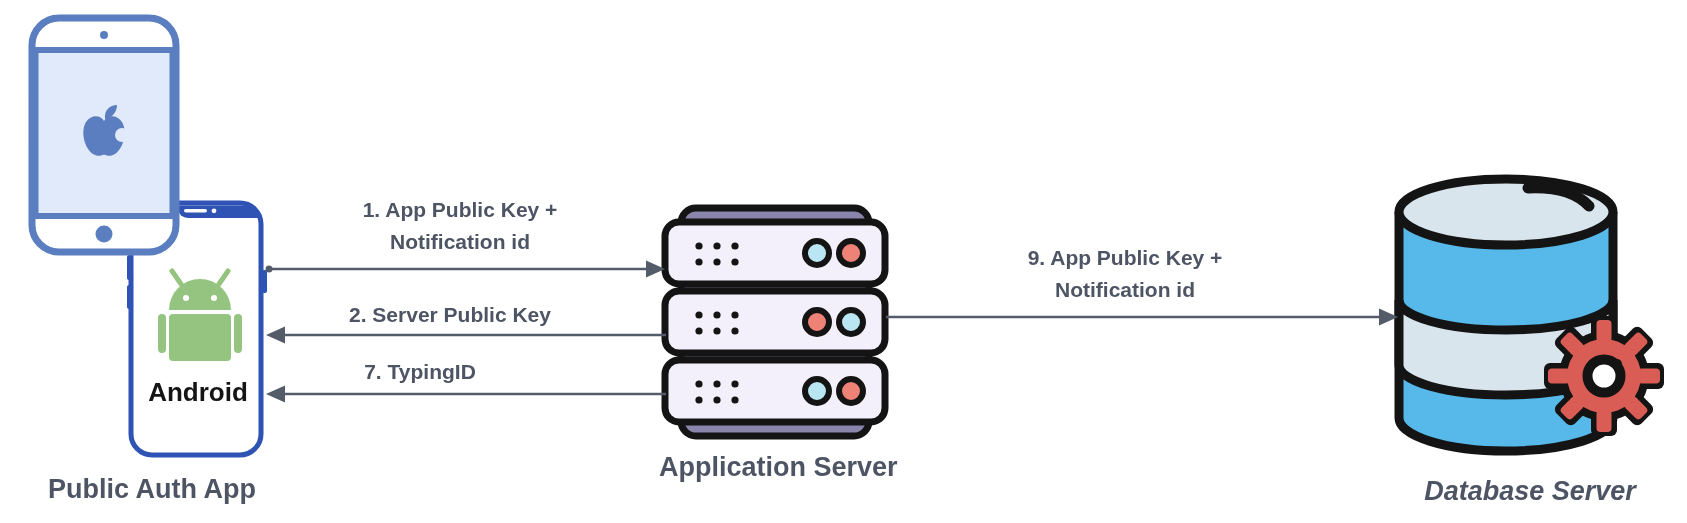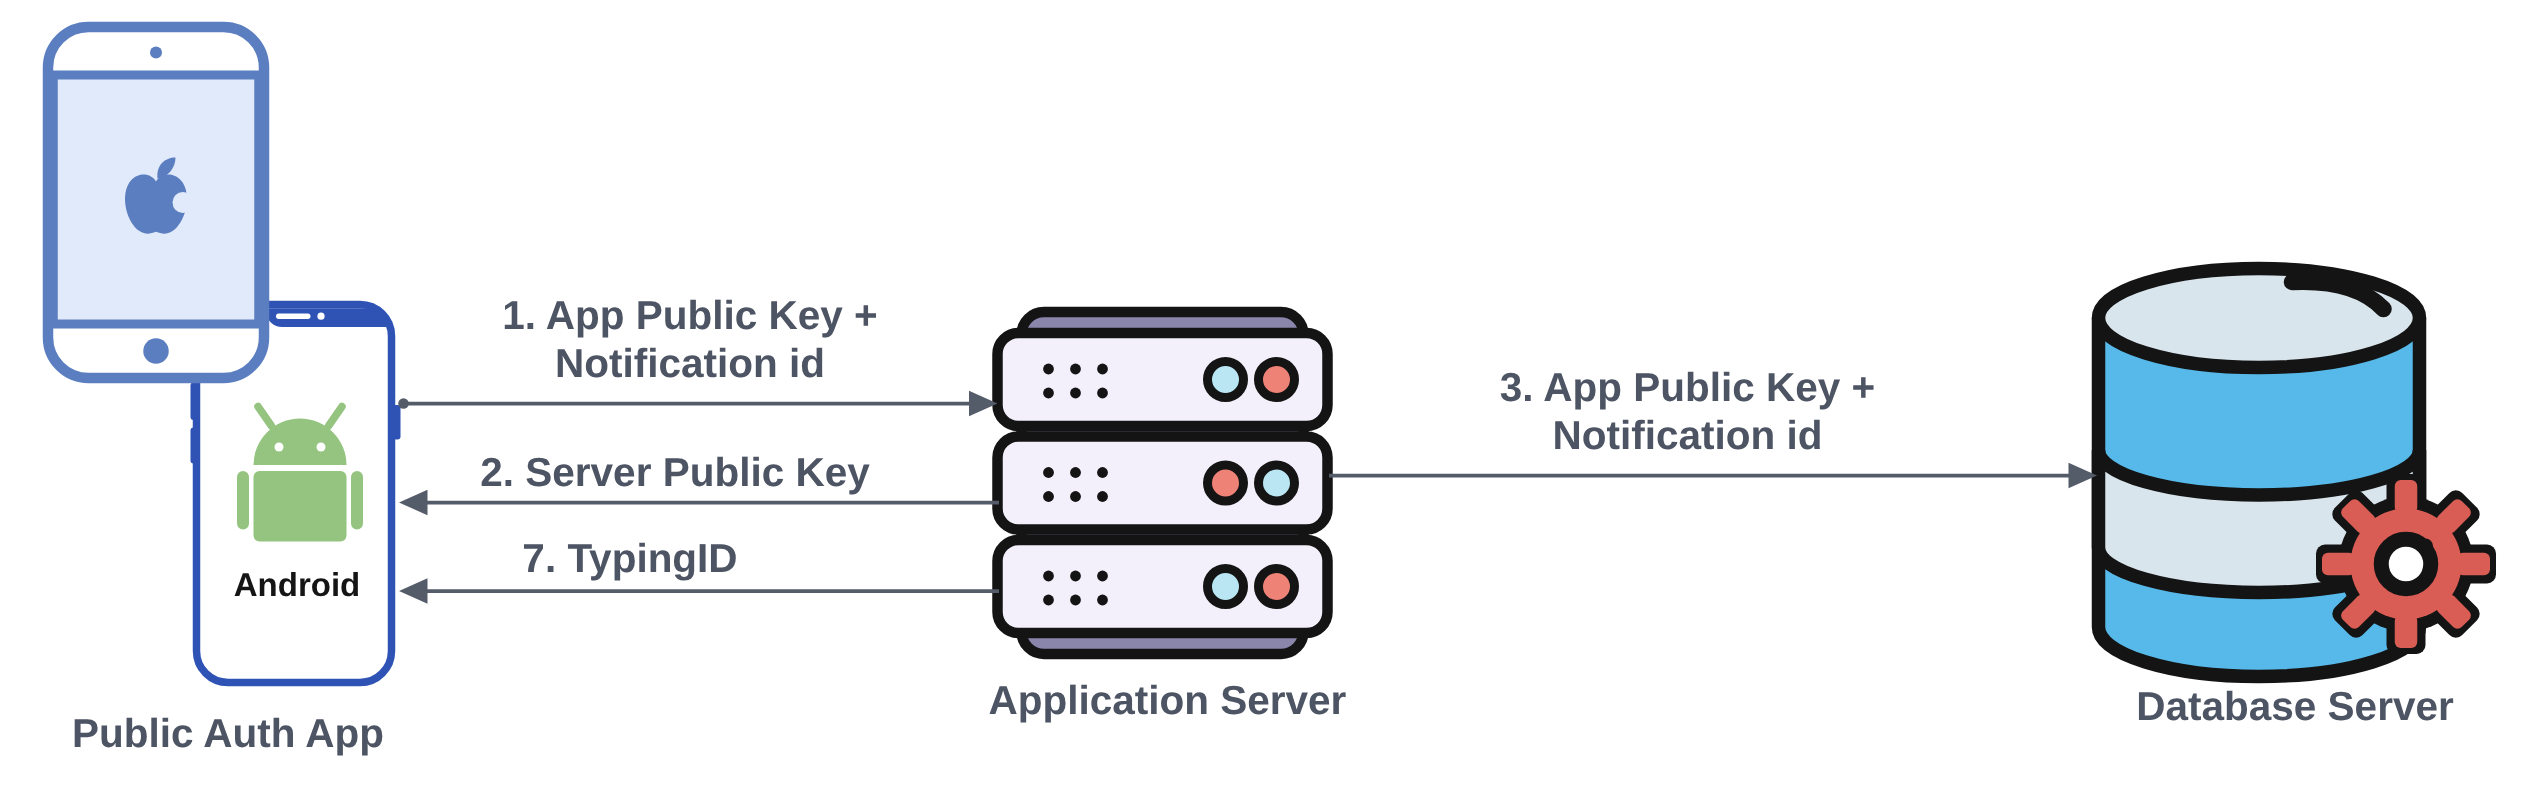--- a/index.html
+++ b/index.html
@@ -15,30 +15,30 @@
     position:absolute;
     font-weight:bold;
     font-size:27px;
     color:#4d5463;
     text-align:center;
     white-space:nowrap;
   }
   .arrow-label{
     position:absolute;
     font-weight:bold;
-    font-size:27px;
+    font-size:21px;
     line-height:32px;
     color:#4d5463;
     text-align:center;
     white-space:nowrap;
   }
   .os-label{
     position:absolute;
     font-weight:bold;
-    font-size:22px;
+    font-size:26px;
     color:#151515;
     text-align:center;
     white-space:nowrap;
   }
   svg{display:block;}
 </style>
 </head>
 <body>
 
 <div class="canvas">
@@ -162,21 +162,21 @@
         <rect x="-7.5" y="-56" width="15" height="22" rx="4" transform="rotate(225)"></rect>
         <rect x="-7.5" y="-56" width="15" height="22" rx="4" transform="rotate(270)"></rect>
         <rect x="-7.5" y="-56" width="15" height="22" rx="4" transform="rotate(315)"></rect>
         <circle cx="0" cy="0" r="37"></circle>
       </g>
       <circle cx="0" cy="0" r="16.5" fill="#ffffff" stroke="#141414" stroke-width="10"></circle>
       <circle cx="13" cy="-12" r="5" fill="#141414"></circle>
     </g>
   </svg>
 
-  <div class="node-label" style="left:1395px;top:456px;width:270px;">Database Server</div>
+  <div class="node-label" style="left:1395px;top:476px;width:270px;font-style:italic;">Database Server</div>
 
   <svg class="abs" style="left:0;top:0;" width="1687" height="523" viewBox="0 0 1687 523">
 
     <g stroke="#545b69" fill="#545b69">
       <circle cx="269" cy="269" r="3.5" stroke="none"></circle>
       <line x1="269" y1="269" x2="649" y2="269" stroke-width="2.5"></line>
       <polygon points="665,269 646,260.5 646,277.5" stroke="none"></polygon>
     </g>
 
     <g stroke="#545b69" fill="#545b69">
@@ -198,17 +198,17 @@
   <div class="arrow-label" style="left:310px;top:194px;width:300px;">
     <span style="display:block">1. App Public Key +</span>
     <span style="display:block">Notification id</span>
   </div>
 
   <div class="arrow-label" style="left:300px;top:299px;width:300px;">2. Server Public Key</div>
 
   <div class="arrow-label" style="left:280px;top:356px;width:280px;">7. TypingID</div>
 
   <div class="arrow-label" style="left:975px;top:242px;width:300px;">
-    <span style="display:block">3. App Public Key +</span>
+    <span style="display:block">9. App Public Key +</span>
     <span style="display:block">Notification id</span>
   </div>
 
 </div>
 
 </body></html>

